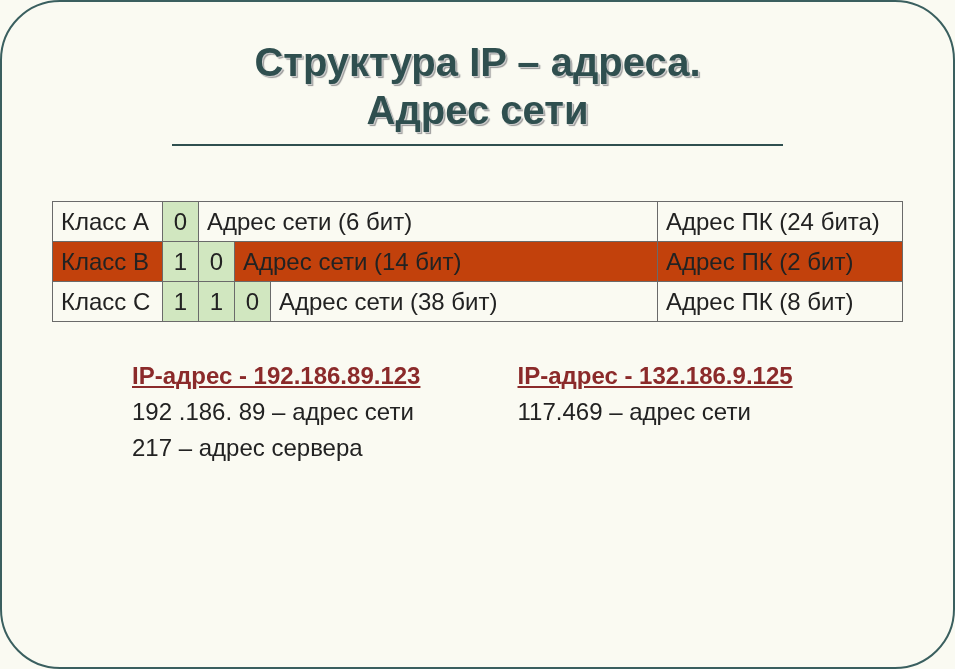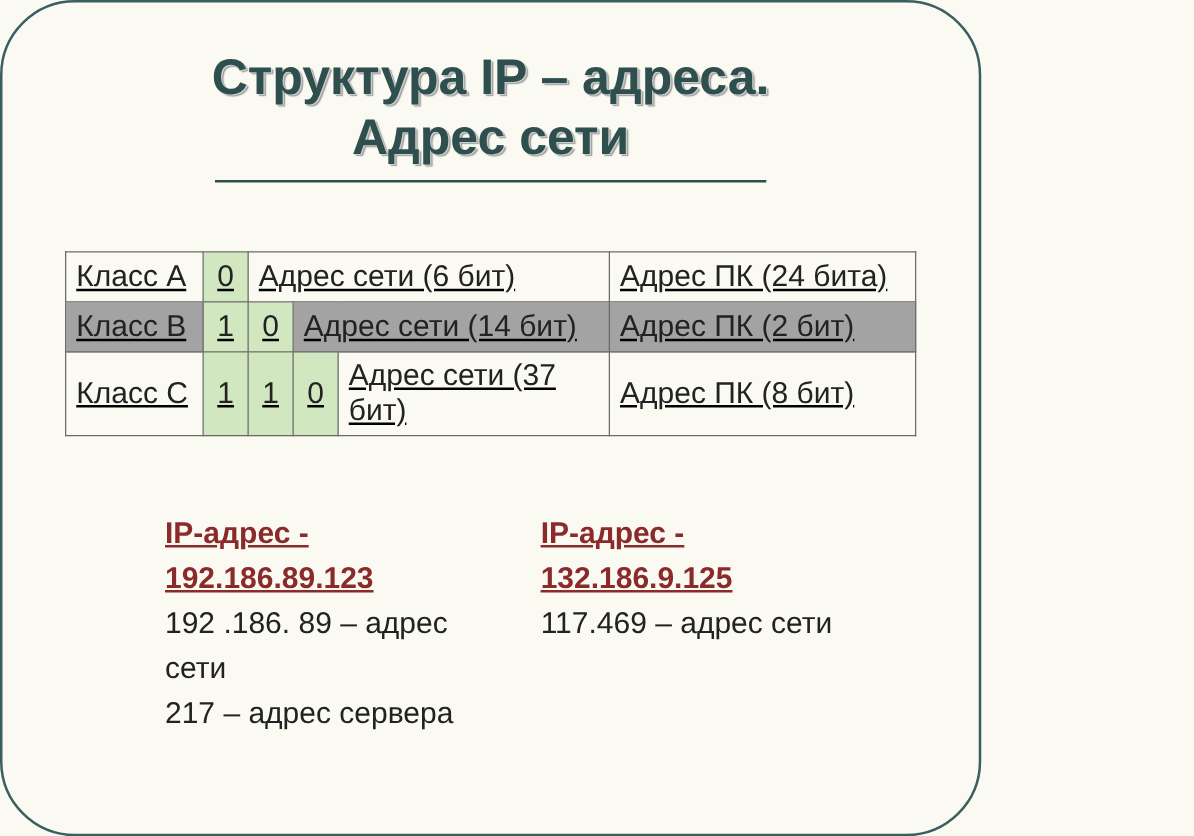--- a/index.html
+++ b/index.html
@@ -5,21 +5,21 @@
   * { box-sizing: border-box; }
   html, body {
     margin: 0;
     padding: 0;
     width: 955px;
     height: 669px;
     font-family: Arial, sans-serif;
     background: #fafaf2;
   }
   .slide {
-    width: 785px;
+    width: 955px;
     height: 669px;
     background: #fafaf2;
     border: 2px solid #3a5f5f;
     border-radius: 60px;
     position: relative;
     padding: 30px 50px 60px 50px;
   }
   .title-block {
     text-align: center;
     margin-top: 6px;
@@ -34,44 +34,43 @@
   .title-rule {
     margin: 10px 120px 0 120px;
     border: none;
     border-top: 2.5px solid #2f4f4f;
   }
   .ip-table {
     border-collapse: collapse;
     width: 100%;
     margin-top: 55px;
     background: #fafaf2;
-    text-decoration: underline;
   }
   .ip-table td {
     border: 1.5px solid #6a6a6a;
     padding: 5px 8px;
     font-size: 24px;
     color: #222;
     vertical-align: middle;
     height: 40px;
   }
   .bit { text-align: center; width: 36px; }
   .bit-g { background: #d1e7c0; }
-  .row-b td { background: #a3a3a3; }
+  .row-b td { background: #c2410c; }
   .row-b td.bit-g { background: #d1e7c0; }
   .class-col { width: 110px; }
   .pc-col { width: 245px; padding-left: 10px; }
   .net-a { }
   .net-b { }
   .net-c { padding-left: 16px; }
 
   .examples {
     display: flex;
     justify-content: space-between;
-    margin-top: 60px;
+    margin-top: 36px;
     padding: 0 30px 0 80px;
   }
   .ex-col {
     flex: 1;
     font-size: 24px;
     color: #222;
     line-height: 1.5;
   }
   .ex-col.right { margin-left: 30px; }
   .ex-head {
@@ -104,21 +103,21 @@
       <td class="bit bit-g">1</td>
       <td class="bit bit-g">0</td>
       <td class="net-b" colspan="2">Адрес сети (14 бит)</td>
       <td class="pc-col">Адрес ПК (2 бит)</td>
     </tr>
     <tr class="row-c">
       <td class="class-col">Класс С</td>
       <td class="bit bit-g">1</td>
       <td class="bit bit-g">1</td>
       <td class="bit bit-g">0</td>
-      <td class="net-c">Адрес сети (37 бит)</td>
+      <td class="net-c">Адрес сети (38 бит)</td>
       <td class="pc-col">Адрес ПК (8 бит)</td>
     </tr>
   </tbody>
     </table>
 
   <div class="examples">
     <div class="ex-col">
       <div class="ex-head">IP-адрес - 192.186.89.123</div>
       <div>192 .186. 89 – адрес сети</div>
       <div>217 – адрес сервера</div>

